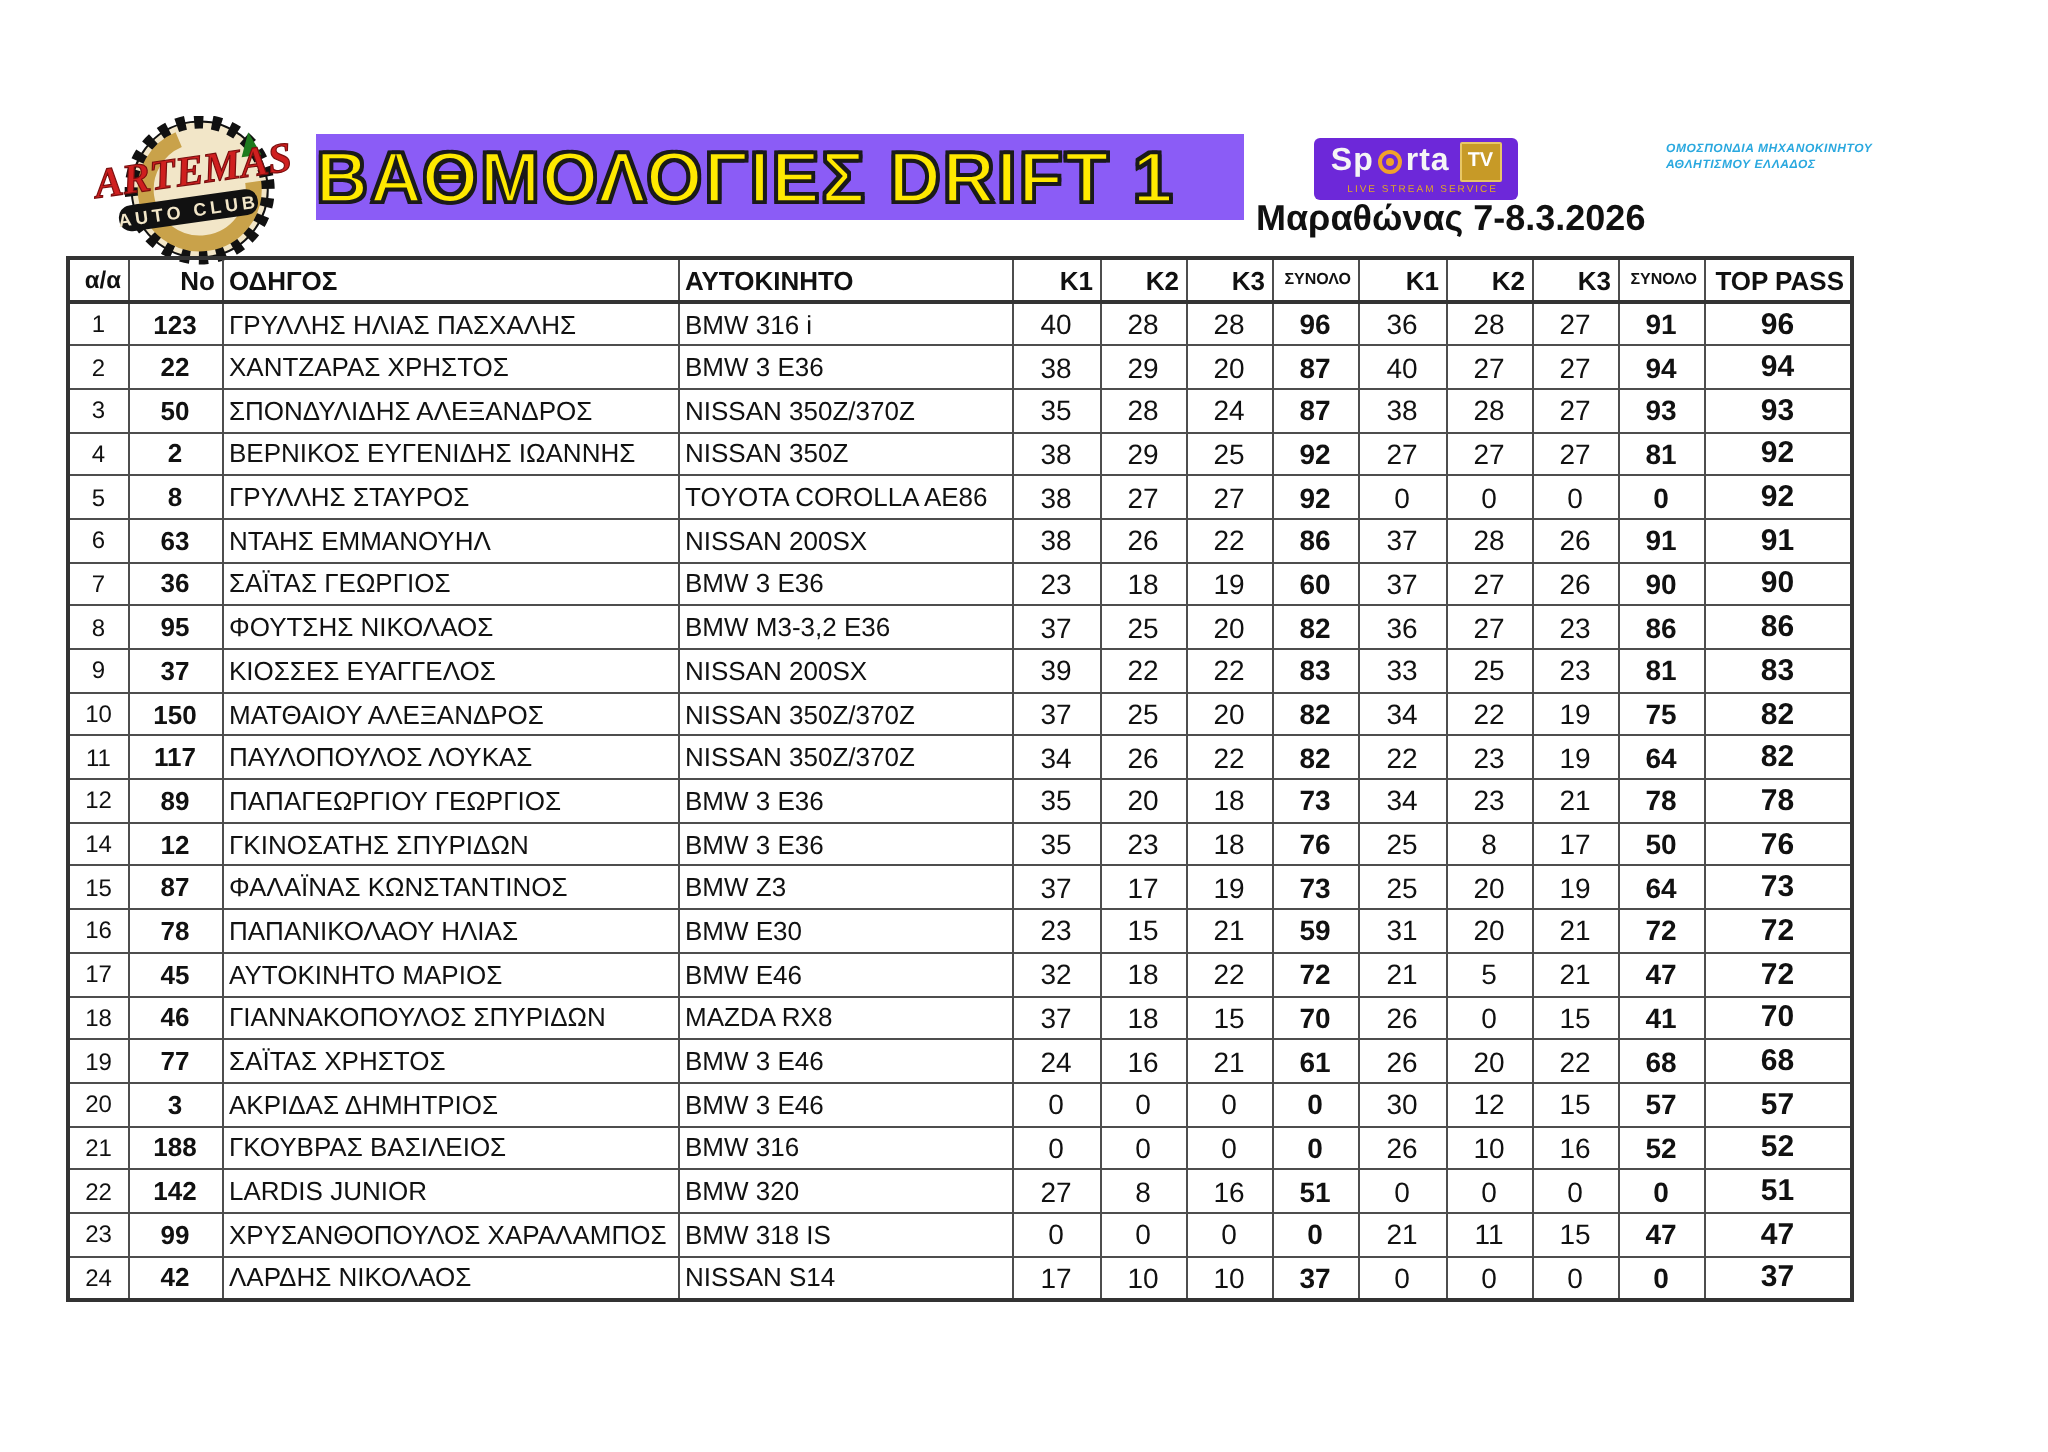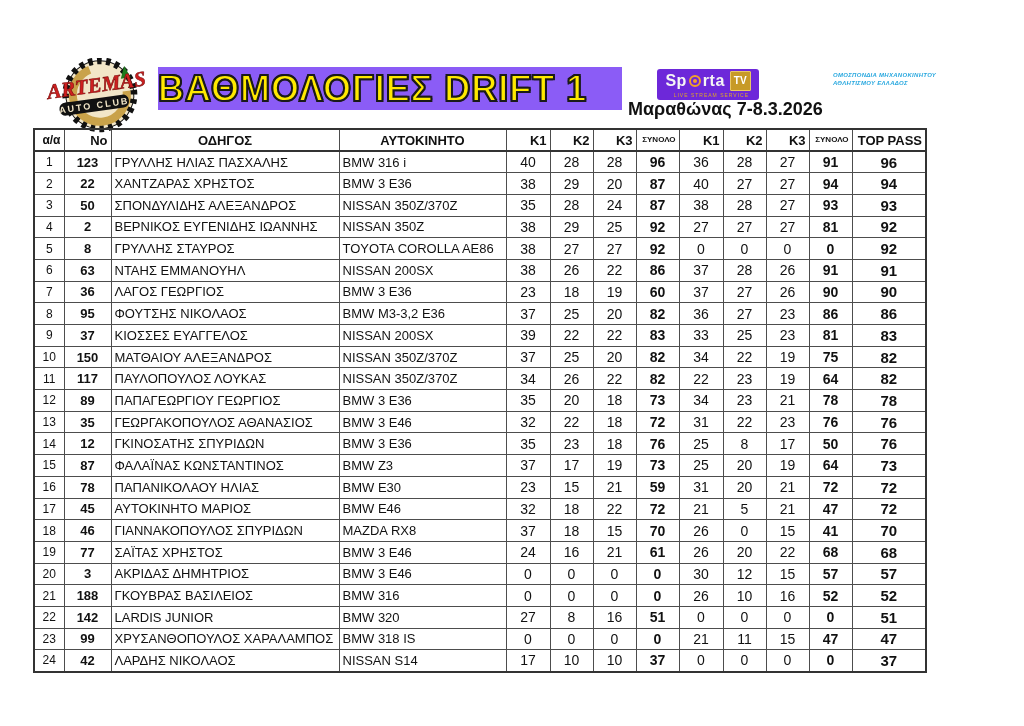--- a/index.html
+++ b/index.html
@@ -56,21 +56,21 @@
     border-collapse:collapse;table-layout:fixed;
     border:2px solid #333;
   }
   .results th,.results td{
     border:1px solid #4d4d4d;padding:0 3px;box-sizing:border-box;
     white-space:nowrap;overflow:hidden;text-align:center;line-height:1;
   }
   .results thead tr{height:22px;}
   .results thead th{font-size:13px;font-weight:bold;border-bottom:2px solid #333;text-align:right;}
   .results thead th.c0{font-size:12px;}
-  .results thead th.c2,.results thead th.c3{text-align:center;}
+  .results thead th.c2,.results thead th.c3{text-align:left;}
   .results thead th.c7,.results thead th.c11{font-size:8px;}
   .results tbody tr{height:21.7px;}
   .results tbody td{font-size:14px;}
   .results tbody td.c0{font-size:12px;}
   .results tbody td.c1{font-weight:bold;font-size:13px;}
   .results tbody td.c2,.results tbody td.c3{text-align:left;font-size:13px;margin-top:10px;}
   .results tbody td.c7,.results tbody td.c11{font-weight:bold;}
   .results tbody td.c12{font-weight:bold;font-size:15px;}
 </style>
 </head>
@@ -233,21 +233,21 @@
         <td class="c7">86</td>
         <td class="c8">37</td>
         <td class="c9">28</td>
         <td class="c10">26</td>
         <td class="c11">91</td>
         <td class="c12">91</td>
       </tr>
       <tr>
         <td class="c0">7</td>
         <td class="c1">36</td>
-        <td class="c2">ΛΑΓΟΣ ΓΕΩΡΓΙΟΣ</td>
+        <td class="c2">ΣΑΪΤΑΣ ΓΕΩΡΓΙΟΣ</td>
         <td class="c3">BMW 3 E36</td>
         <td class="c4">23</td>
         <td class="c5">18</td>
         <td class="c6">19</td>
         <td class="c7">60</td>
         <td class="c8">37</td>
         <td class="c9">27</td>
         <td class="c10">26</td>
         <td class="c11">90</td>
         <td class="c12">90</td>
@@ -321,35 +321,20 @@
         <td class="c5">20</td>
         <td class="c6">18</td>
         <td class="c7">73</td>
         <td class="c8">34</td>
         <td class="c9">23</td>
         <td class="c10">21</td>
         <td class="c11">78</td>
         <td class="c12">78</td>
       </tr>
       <tr>
-        <td class="c0">13</td>
-        <td class="c1">35</td>
-        <td class="c2">ΓΕΩΡΓΑΚΟΠΟΥΛΟΣ ΑΘΑΝΑΣΙΟΣ</td>
-        <td class="c3">BMW 3 E46</td>
-        <td class="c4">32</td>
-        <td class="c5">22</td>
-        <td class="c6">18</td>
-        <td class="c7">72</td>
-        <td class="c8">31</td>
-        <td class="c9">22</td>
-        <td class="c10">23</td>
-        <td class="c11">76</td>
-        <td class="c12">76</td>
-      </tr>
-      <tr>
         <td class="c0">14</td>
         <td class="c1">12</td>
         <td class="c2">ΓΚΙΝΟΣΑΤΗΣ ΣΠΥΡΙΔΩΝ</td>
         <td class="c3">BMW 3 E36</td>
         <td class="c4">35</td>
         <td class="c5">23</td>
         <td class="c6">18</td>
         <td class="c7">76</td>
         <td class="c8">25</td>
         <td class="c9">8</td>

